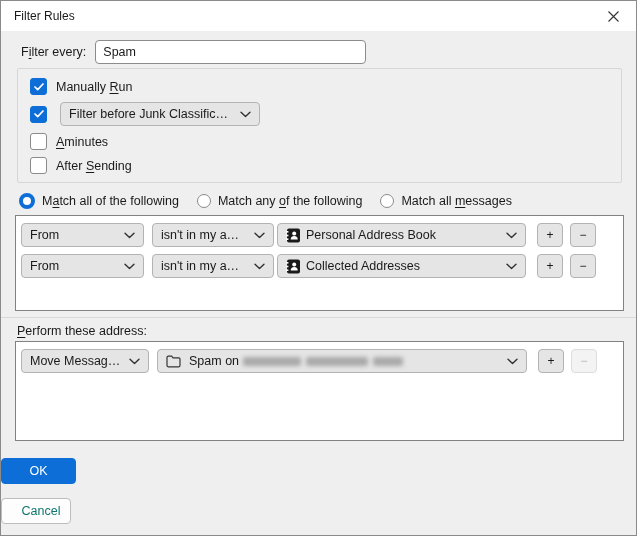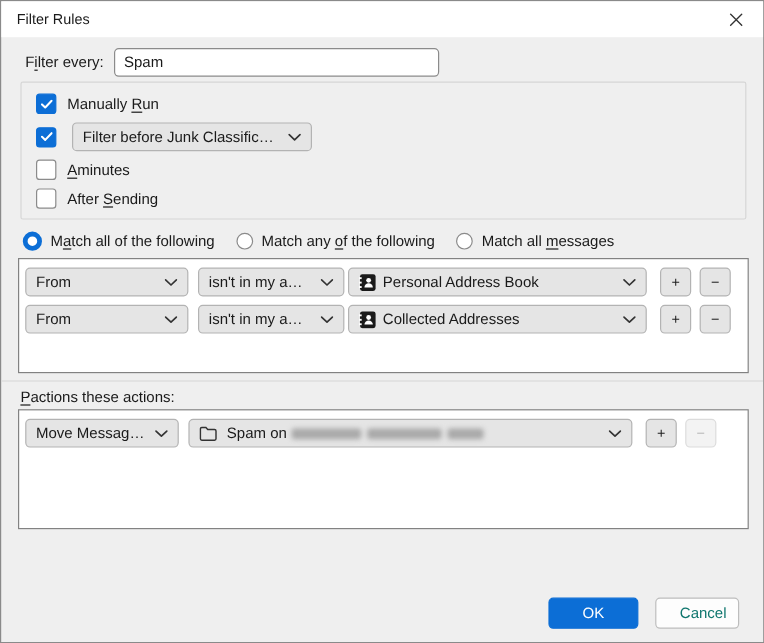--- a/index.html
+++ b/index.html
@@ -77,21 +77,21 @@
   .radio-label{margin-left:7px;margin-right:18px;}
 
   
   .listbox{
     background:#ffffff;border:1px solid #828282;
     margin-top:6px;box-sizing:border-box;width:609px;
   }
   .criteria-box{height:96px;}
   .actions-box{height:100px;}
   .term-row{display:flex;align-items:center;margin:7px 0 0 5px;}
-  .dd-attr{width:136px;}
+  .dd-attr{width:123px;}
   .dd-cond{width:122px;margin-left:8px;}
   .dd-value{width:249px;margin-left:3px;}
   .dd-value .book-ic{margin-right:5px;display:flex;align-items:center;}
   .small-btn{
     width:26px;height:24px;margin-left:11px;
     background:#e5e5e5;border:1px solid #b3b3b3;border-radius:4px;
     display:flex;align-items:center;justify-content:center;
     font-size:12px;cursor:pointer;box-sizing:border-box;
   }
   .small-btn + .small-btn{margin-left:7px;}
@@ -107,21 +107,21 @@
   .dd-folder .folder-ic{margin-right:8px;display:flex;align-items:center;}
   .redacted{display:inline-flex;gap:5px;margin-left:4px;filter:blur(2.2px);}
   .redacted i{display:block;height:9px;border-radius:2px;background:#a9a9a9;}
   .redacted .r1{width:58px;}
   .redacted .r2{width:62px;}
   .redacted .r3{width:30px;}
 
   
   .button-bar{
     position:absolute;left:0;right:0;bottom:11px;
-    display:flex;justify-content:flex-end;padding-right:20px;gap:14px;
+    display:flex;justify-content:flex-end;padding-right:20px;gap:14px;flex-direction:column;
   }
   .btn{
     height:26px;border-radius:4px;font-size:12.5px;
     display:flex;align-items:center;justify-content:center;
     cursor:pointer;box-sizing:border-box;
     font-family:inherit;
   }
   .btn-ok{width:75px;background:#0c6ed6;border:1px solid #0c6ed6;color:#fff;}
   .btn-cancel{width:70px;background:#fdfdfd;border:1px solid #bdbdbd;color:#0f766e;padding-left:16px;}
 </style>
@@ -269,21 +269,21 @@
           </span>
       </div>
       <div class="small-btn">+</div>
       <div class="small-btn">−</div>
     </div>
 
   </div>
 
   <div class="separator"></div>
 
-  <div class="perform-label"><span class="underline-key">P</span><span>actions these actions:</span></div>
+  <div class="perform-label"><span class="underline-key">P</span><span>erform these address:</span></div>
 
   <div class="listbox actions-box" style="margin-top:3px;">
     <div class="term-row">
       <div class="dropdown dd-action">
         <span class="dd-text">Move Message to</span>
         <span class="chev">
             <svg width="11" height="7" viewBox="0 0 11 7">
               <path d="M1 1.2 L5.5 5.5 L10 1.2" stroke="#333" stroke-width="1.4" fill="none" stroke-linecap="round" stroke-linejoin="round"></path>
             </svg>
           </span>

